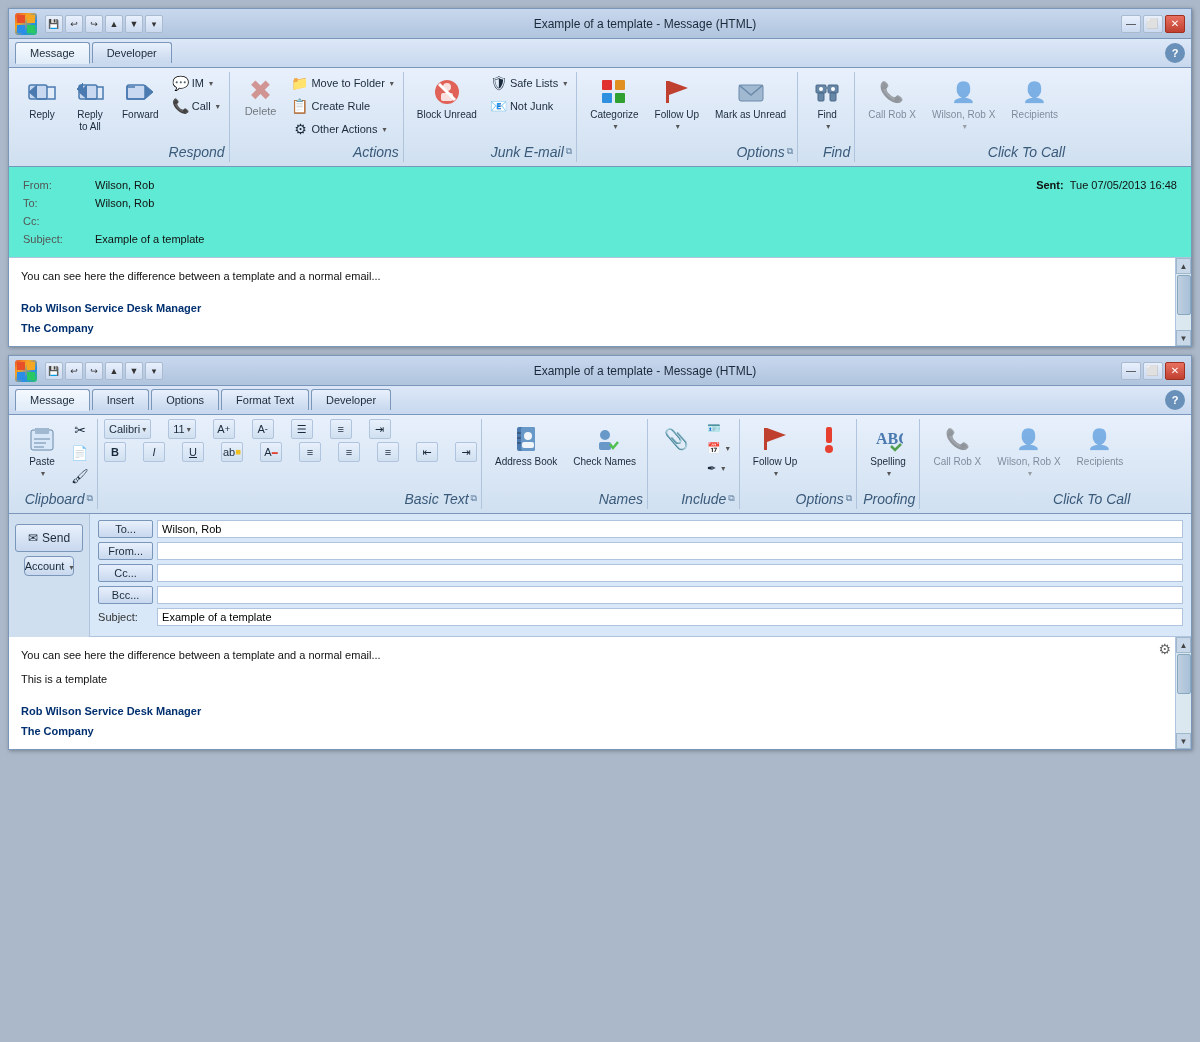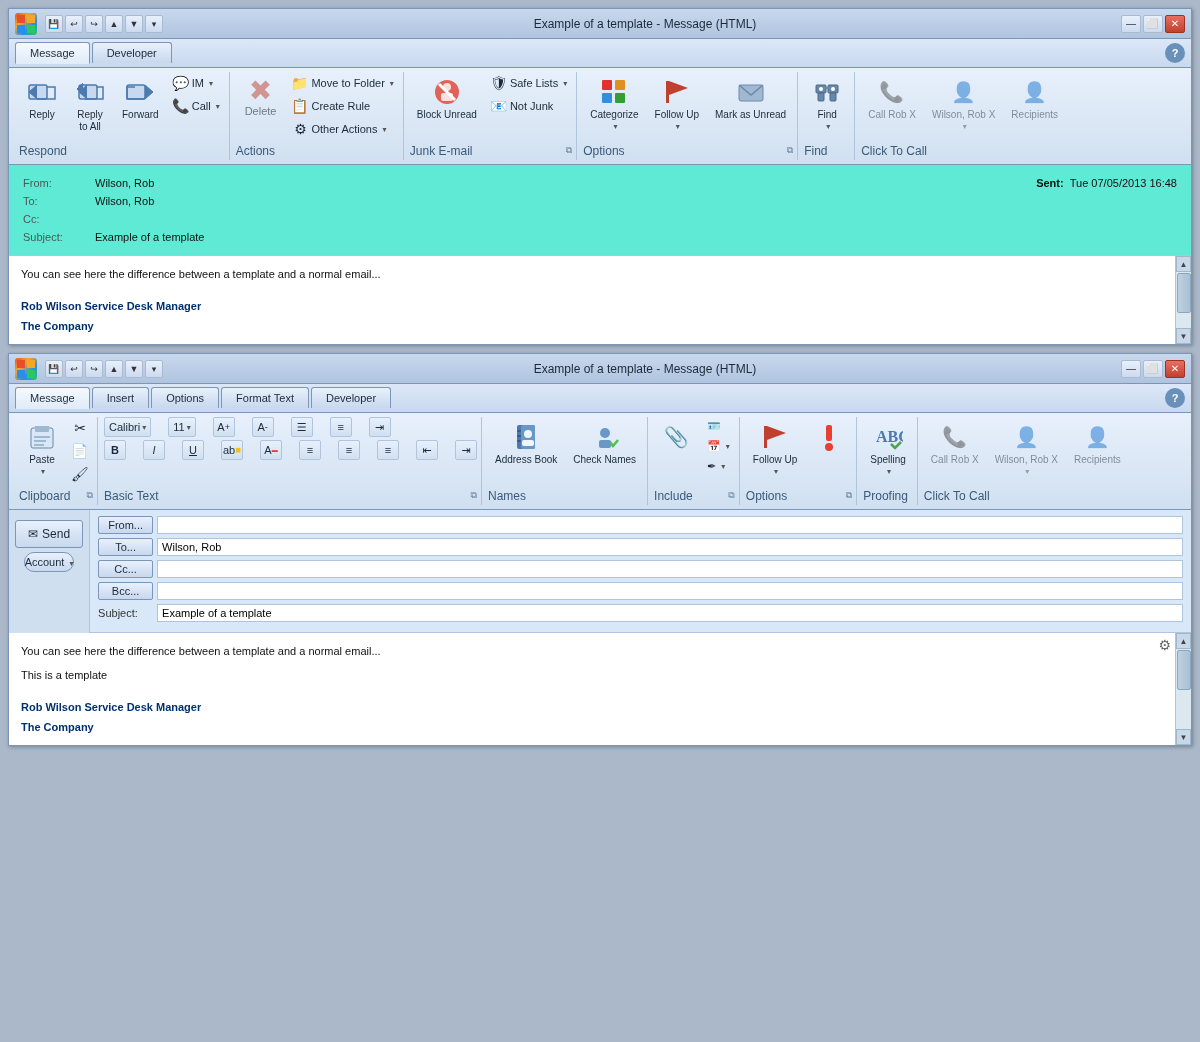--- a/index.html
+++ b/index.html
@@ -164,25 +164,26 @@
     }
 
     .ribbon-group-buttons {
       display: flex;
       gap: 2px;
       flex: 1;
       align-items: flex-start;
     }
 
     .ribbon-group-label {
-      text-align: left;
-      font-size: 12px;
+      text-align: right;
+      font-size: 14px;
       color: #3a5a7a;
       margin-top: 2px;
       padding: 2px 0;
+      font-style: italic;
     }
 
     .ribbon-btn-large {
       display: flex;
       flex-direction: column;
       align-items: center;
       padding: 3px 6px;
       min-width: 40px;
       cursor: pointer;
       border: 1px solid transparent;
@@ -403,21 +404,21 @@
       cursor: pointer;
       display: flex;
       align-items: center;
       gap: 4px;
       color: #1a2a3a;
     }
 
     .account-btn {
       background: linear-gradient(180deg, #e8f0fc, #c8d8ee);
       border: 1px solid #7a96b8;
-      border-radius: 10px;
+      border-radius: 4px;
       padding: 3px 0;
       font-size: 11px;
       cursor: pointer;
       color: #1a2a3a;
     }
 
     
     .cat-squares {
       display: grid;
       grid-template-columns: 1fr 1fr;
@@ -990,26 +991,26 @@
       </div>
       <div class="account-btn">
         <span>Account</span>
         <span class="chevron-down">▾</span>
       </div>
     </div>
 
     <div style="flex:1;">
       <div class="compose-fields">
         <div class="compose-field-row">
+          <div class="compose-field-btn">To...</div>
+          <input class="compose-field-input" type="text" id="to-input-2" value="Wilson, Rob" style="">
+        </div>
+        <div class="compose-field-row">
           <div class="compose-field-btn">From...</div>
           <input class="compose-field-input" type="text" value="" style="">
-        </div>
-        <div class="compose-field-row">
-          <div class="compose-field-btn">To...</div>
-          <input class="compose-field-input" type="text" id="to-input-2" value="Wilson, Rob" style="">
         </div>
         <div class="compose-field-row">
           <div class="compose-field-btn">Cc...</div>
           <input class="compose-field-input" type="text" value="" style="">
         </div>
         <div class="compose-field-row">
           <div class="compose-field-btn">Bcc...</div>
           <input class="compose-field-input" type="text" value="" style="">
         </div>
         <div class="compose-field-row">

